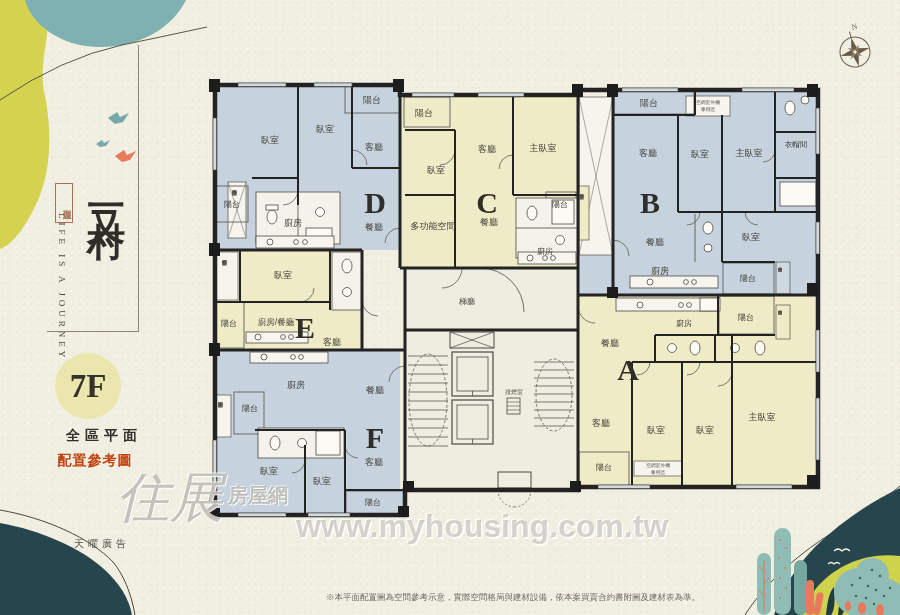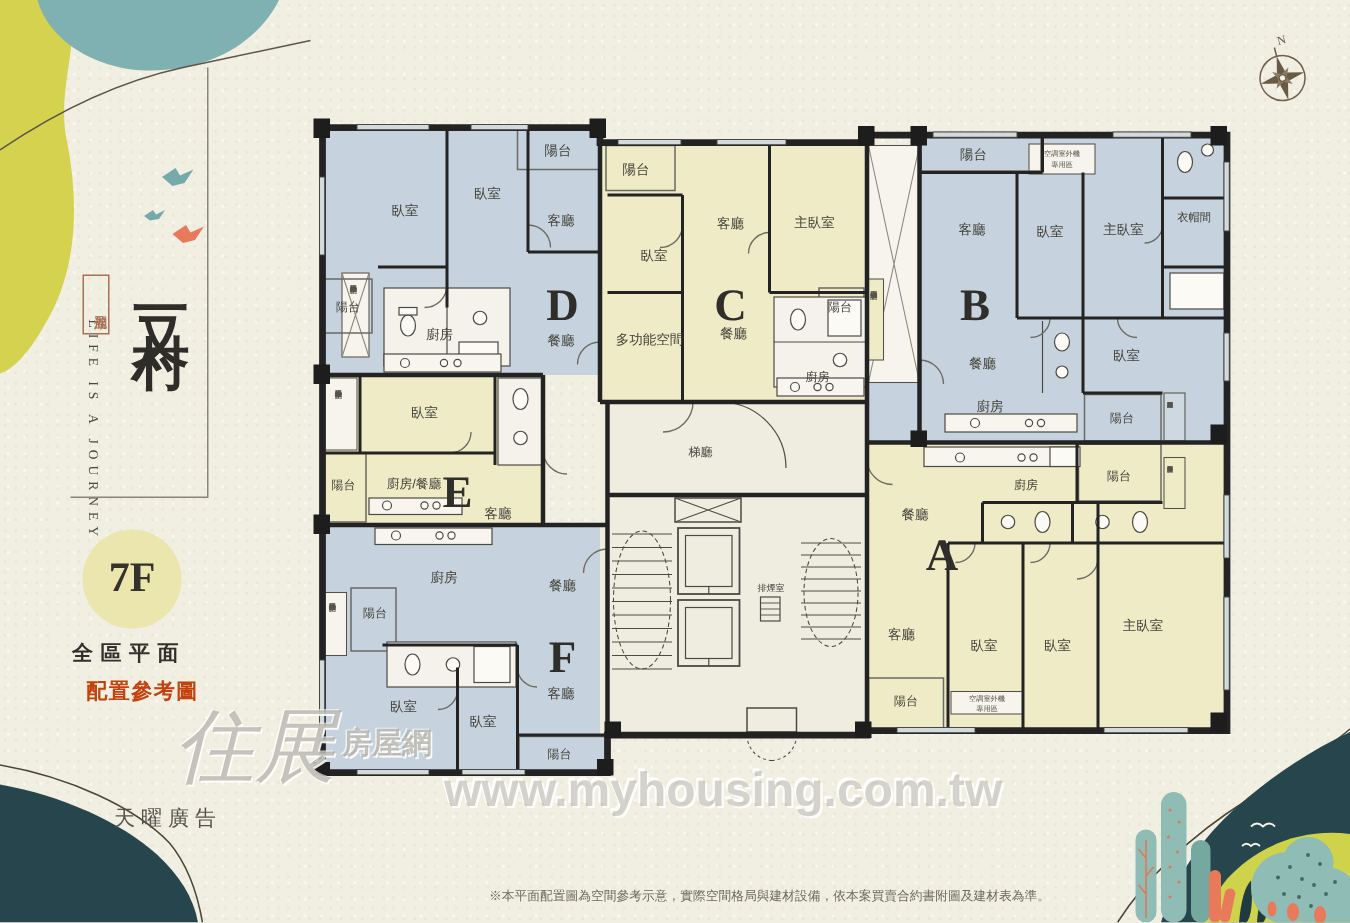--- a/index.html
+++ b/index.html
@@ -20,26 +20,26 @@
   .seal{left:55px;top:183px;width:16px;height:36px;border:1px solid #a87055;color:#a87055;
     font-size:9px;line-height:11px;text-align:center;writing-mode:vertical-rl;text-orientation:upright;
     padding:1px 0;z-index:3;}
   .ptitle{left:80px;top:180px;writing-mode:vertical-rl;text-orientation:upright;
     font-family:"Liberation Serif",serif;font-weight:700;font-size:38px;letter-spacing:6px;
     color:#2f2d29;z-index:3;}
   .vline{left:138px;top:45px;width:1px;height:287px;background:#8a8578;z-index:3;}
   .hline{left:47px;top:331px;width:91px;height:1px;background:#8a8578;z-index:3;}
   .floorcircle{left:55px;top:353px;width:66px;height:66px;border-radius:50%;background:#ebe6ad;
     display:flex;align-items:center;justify-content:center;z-index:3;}
-  .floorcircle span{font-family:"Liberation Serif",serif;font-size:28px;font-weight:600;color:#35322b;}
-  .sub1{left:48px;top:427px;width:94px;text-align:left;font-family:"Liberation Serif",serif;
+  .floorcircle span{font-family:"Liberation Serif",serif;font-size:33px;font-weight:600;color:#35322b;}
+  .sub1{left:48px;top:427px;width:94px;text-align:right;font-family:"Liberation Serif",serif;
     font-size:14px;letter-spacing:5px;color:#32302b;font-weight:600;z-index:3;}
   .sub2{left:44px;top:452px;width:102px;text-align:center;font-family:"Liberation Serif",serif;
     font-size:14px;letter-spacing:1px;color:#c2410c;font-weight:700;z-index:3;}
-  .agency{left:70px;top:537px;width:84px;text-align:center;font-size:14px;letter-spacing:4px;
+  .agency{left:60px;top:537px;width:84px;text-align:center;font-size:10px;letter-spacing:4px;
     color:#56524b;z-index:3;}
   
   .wm{z-index:4;pointer-events:none;}
   .wm-logo{left:116px;top:462px;color:rgba(150,146,134,.55);
     text-shadow:1px 1px 0 rgba(255,255,255,.9),-1px -1px 0 rgba(255,255,255,.7);}
   .wm-logo .zh1{font-family:"Liberation Serif",serif;font-weight:400;font-size:54px;font-style:italic;}
   .wm-logo .zh2{font-size:20px;font-weight:700;margin-left:4px;vertical-align:14px;}
   .wm-logo .en{display:block;margin-top:-8px;font-size:28px;font-weight:800;letter-spacing:1px;}
   .wm-url{left:286px;top:508px;font-size:32px;font-weight:700;color:rgba(152,149,138,.42);
     text-shadow:1.5px 1.5px 0 rgba(255,255,255,.85),-1.5px -1.5px 0 rgba(255,255,255,.85);margin-left:10px;}

